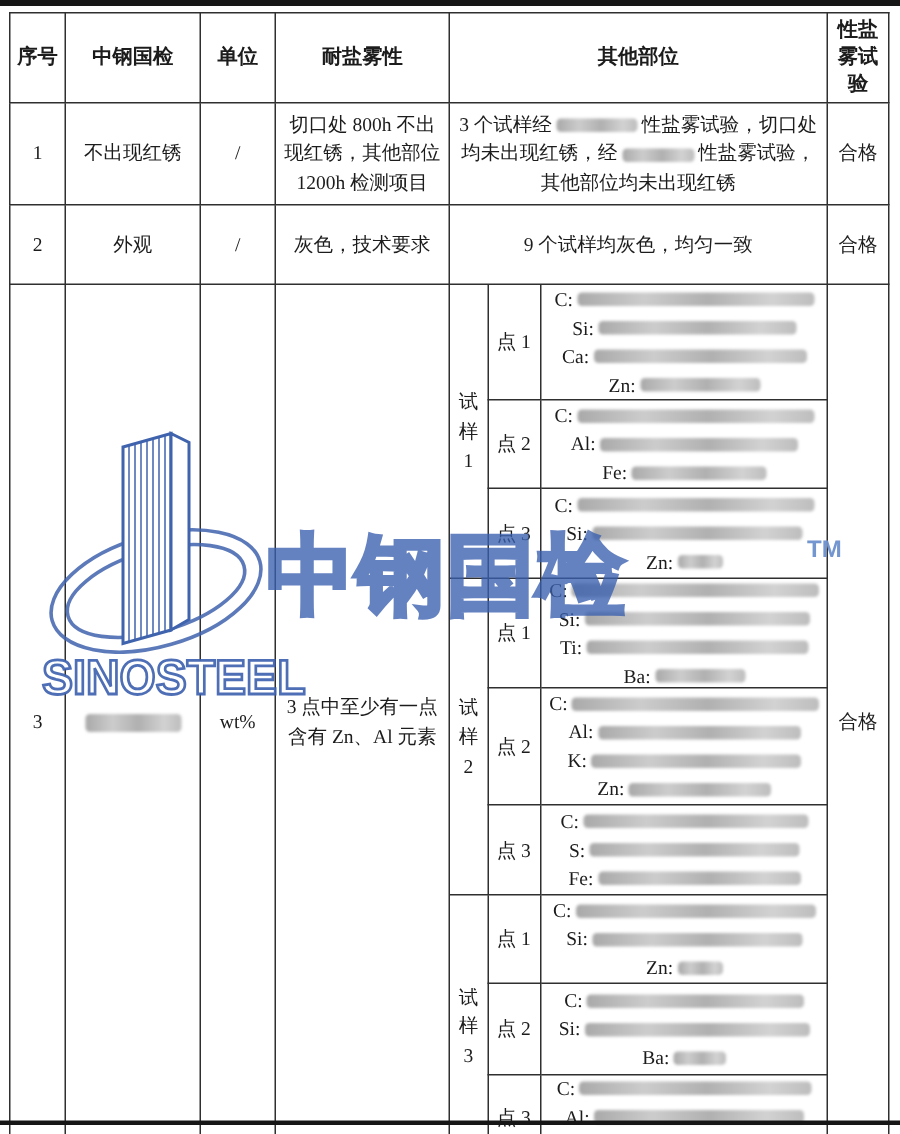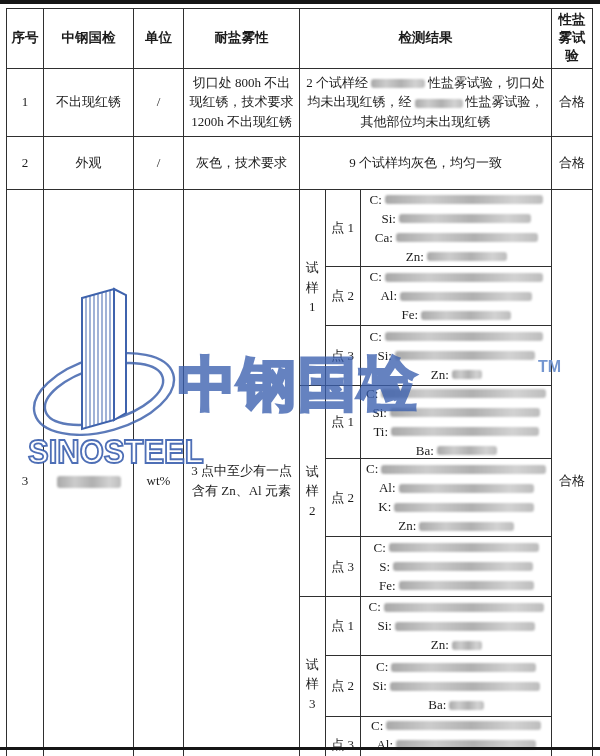--- a/index.html
+++ b/index.html
@@ -61,30 +61,30 @@
       <col style="width:116px">
         <col style="width:252px">
         <col style="width:41px">
     </colgroup>
     <tbody>
         <tr class="h-header">
       <th>序号</th>
       <th>中钢国检</th>
       <th>单位</th>
       <th>耐盐雾性</th>
-      <th>检测结果</th>
+      <th>其他部位</th>
       <th>性盐雾试验</th>
     </tr>
 
     <tr class="h-row1">
       <td>1</td>
       <td>不出现红锈</td>
       <td>/</td>
-      <td>切口处 800h 不出现红锈，技术要求 1200h 不出现红锈</td>
-      <td><span>2 个试样经</span><span class="blur-bar blur-inline"></span><span>性盐雾试验，切口处均未出现红锈，经</span><span class="blur-bar blur-inline" style="width:48px"></span><span>性盐雾试验，其他部位均未出现红锈</span></td>
+      <td>切口处 800h 不出现红锈，其他部位 1200h 检测项目</td>
+      <td><span>3 个试样经</span><span class="blur-bar blur-inline"></span><span>性盐雾试验，切口处均未出现红锈，经</span><span class="blur-bar blur-inline" style="width:48px"></span><span>性盐雾试验，其他部位均未出现红锈</span></td>
       <td>合格</td>
     </tr>
 
     <tr class="h-row2">
       <td>2</td>
       <td>外观</td>
       <td>/</td>
       <td>灰色，技术要求</td>
       <td>9 个试样均灰色，均匀一致</td>
       <td>合格</td>

